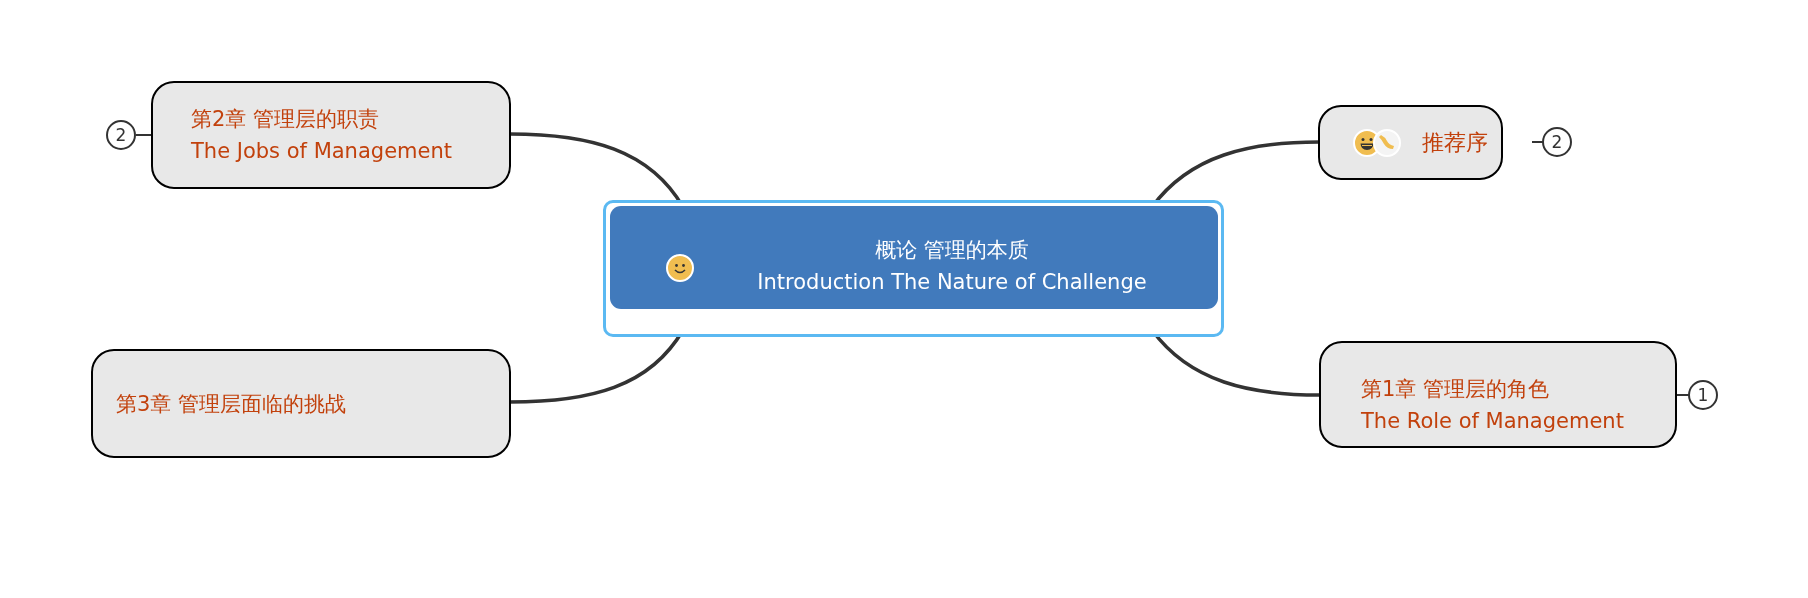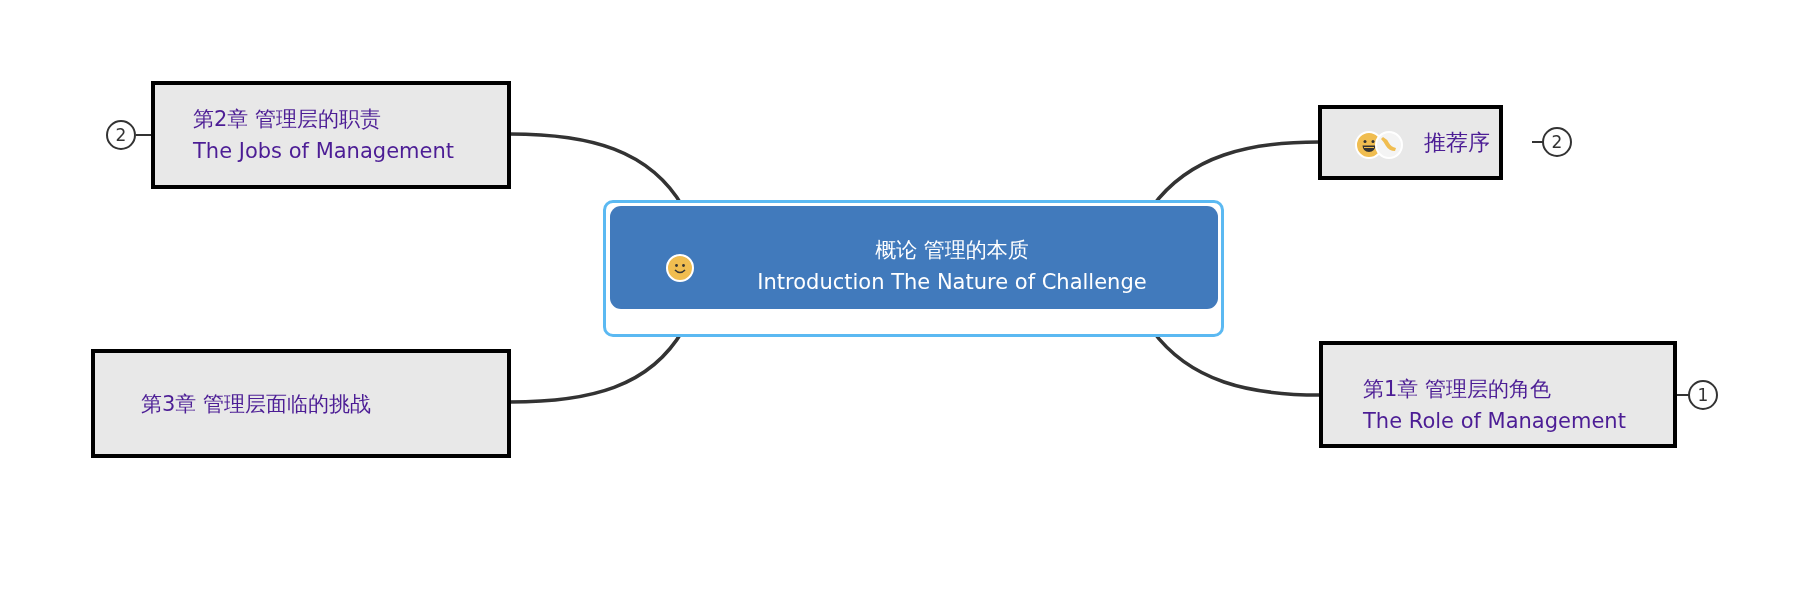--- a/index.html
+++ b/index.html
@@ -1,21 +1,21 @@
 <!DOCTYPE html>
 <html><head>
   <meta charset="utf-8">
   <style>
     html, body { margin: 0; padding: 0; background: #ffffff; }
     body { width: 1808px; height: 598px; position: relative; overflow: hidden;
            font-family: "DejaVu Sans", "Liberation Sans", sans-serif; }
     #canvas { position: absolute; left: 0; top: 0; width: 1808px; height: 598px; }
     svg.connectors { position: absolute; left: 0; top: 0; width: 1808px; height: 598px; pointer-events: none; }
     .node { position: absolute; box-sizing: border-box; background: #e8e8e8;
-            border: 4px solid #000000; border-radius: 0; color: #4c1d95;
+            border: 2px solid #000000; border-radius: 23px; color: #c2410c;
             display: flex; align-items: center; cursor: pointer; }
     .node .text { display: flex; flex-direction: column; font-size: 21px; line-height: 32px; white-space: nowrap; }
     .central-outline { position: absolute; box-sizing: border-box; border: 3px solid #5bb9f2;
             border-radius: 10px; background: #ffffff; }
     .central { position: absolute; box-sizing: border-box; background: #417abc;
             border-radius: 11px; color: #ffffff; display: flex; align-items: center; cursor: pointer; }
     .central .text { display: flex; flex-direction: column; align-items: center; font-size: 21px; line-height: 32px; white-space: nowrap; }
     .badge { position: absolute; box-sizing: border-box; width: 30px; height: 30px; border-radius: 50%;
              border: 2px solid #333333; background: #ffffff; color: #333333; font-size: 17px;
              display: flex; align-items: center; justify-content: center; cursor: pointer; }
@@ -54,21 +54,21 @@
   <div class="badge-stub" style="left:136px; top:134px; width:16px;"></div>
   <div class="badge" style="left:106px; top:120px;">2</div>
   <div class="node" style="left:151px; top:81px; width:360px; height:108px;">
     <div class="text" style="padding-left:38px;">
       <span>第2章 管理层的职责</span>
       <span>The Jobs of Management</span>
     </div>
   </div>
 
   <div class="node" style="left:91px; top:349px; width:420px; height:109px;">
-    <div class="text" style="padding-left:46px;">
+    <div class="text" style="padding-left:23px;">
       <span>第3章 管理层面临的挑战</span>
     </div>
   </div>
 
   <div class="node" style="left:1318px; top:105px; width:185px; height:75px;">
     <span class="sticker" style="position:absolute; left:33px; top:22px;">
       <svg width="24" height="24" viewBox="0 0 24 24">
         <circle cx="8" cy="8.5" r="1.5" fill="#333"></circle>
         <circle cx="16" cy="8.5" r="1.5" fill="#333"></circle>
         <path d="M5.5,12.5 L18.5,12.5 Q18,19 12,19 Q6,19 5.5,12.5 Z" fill="#333"></path>

